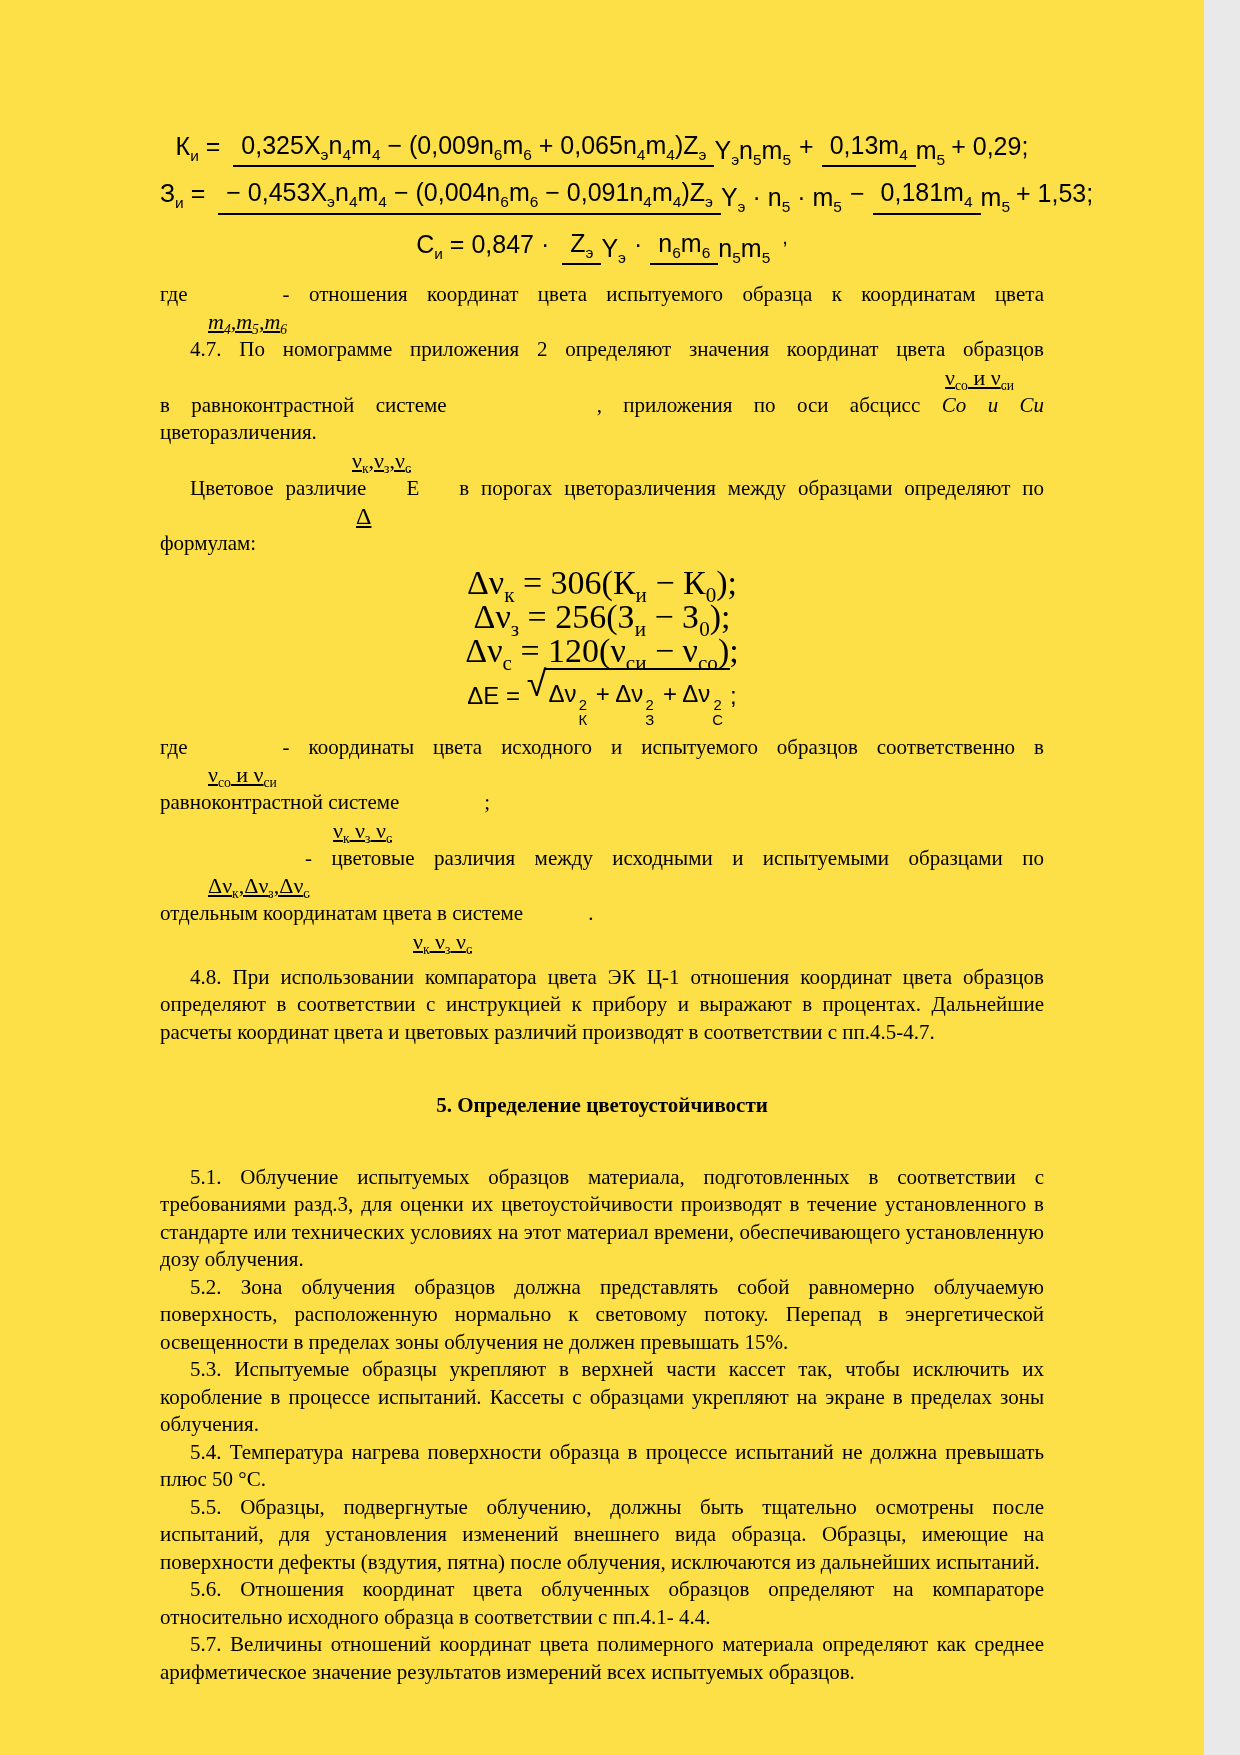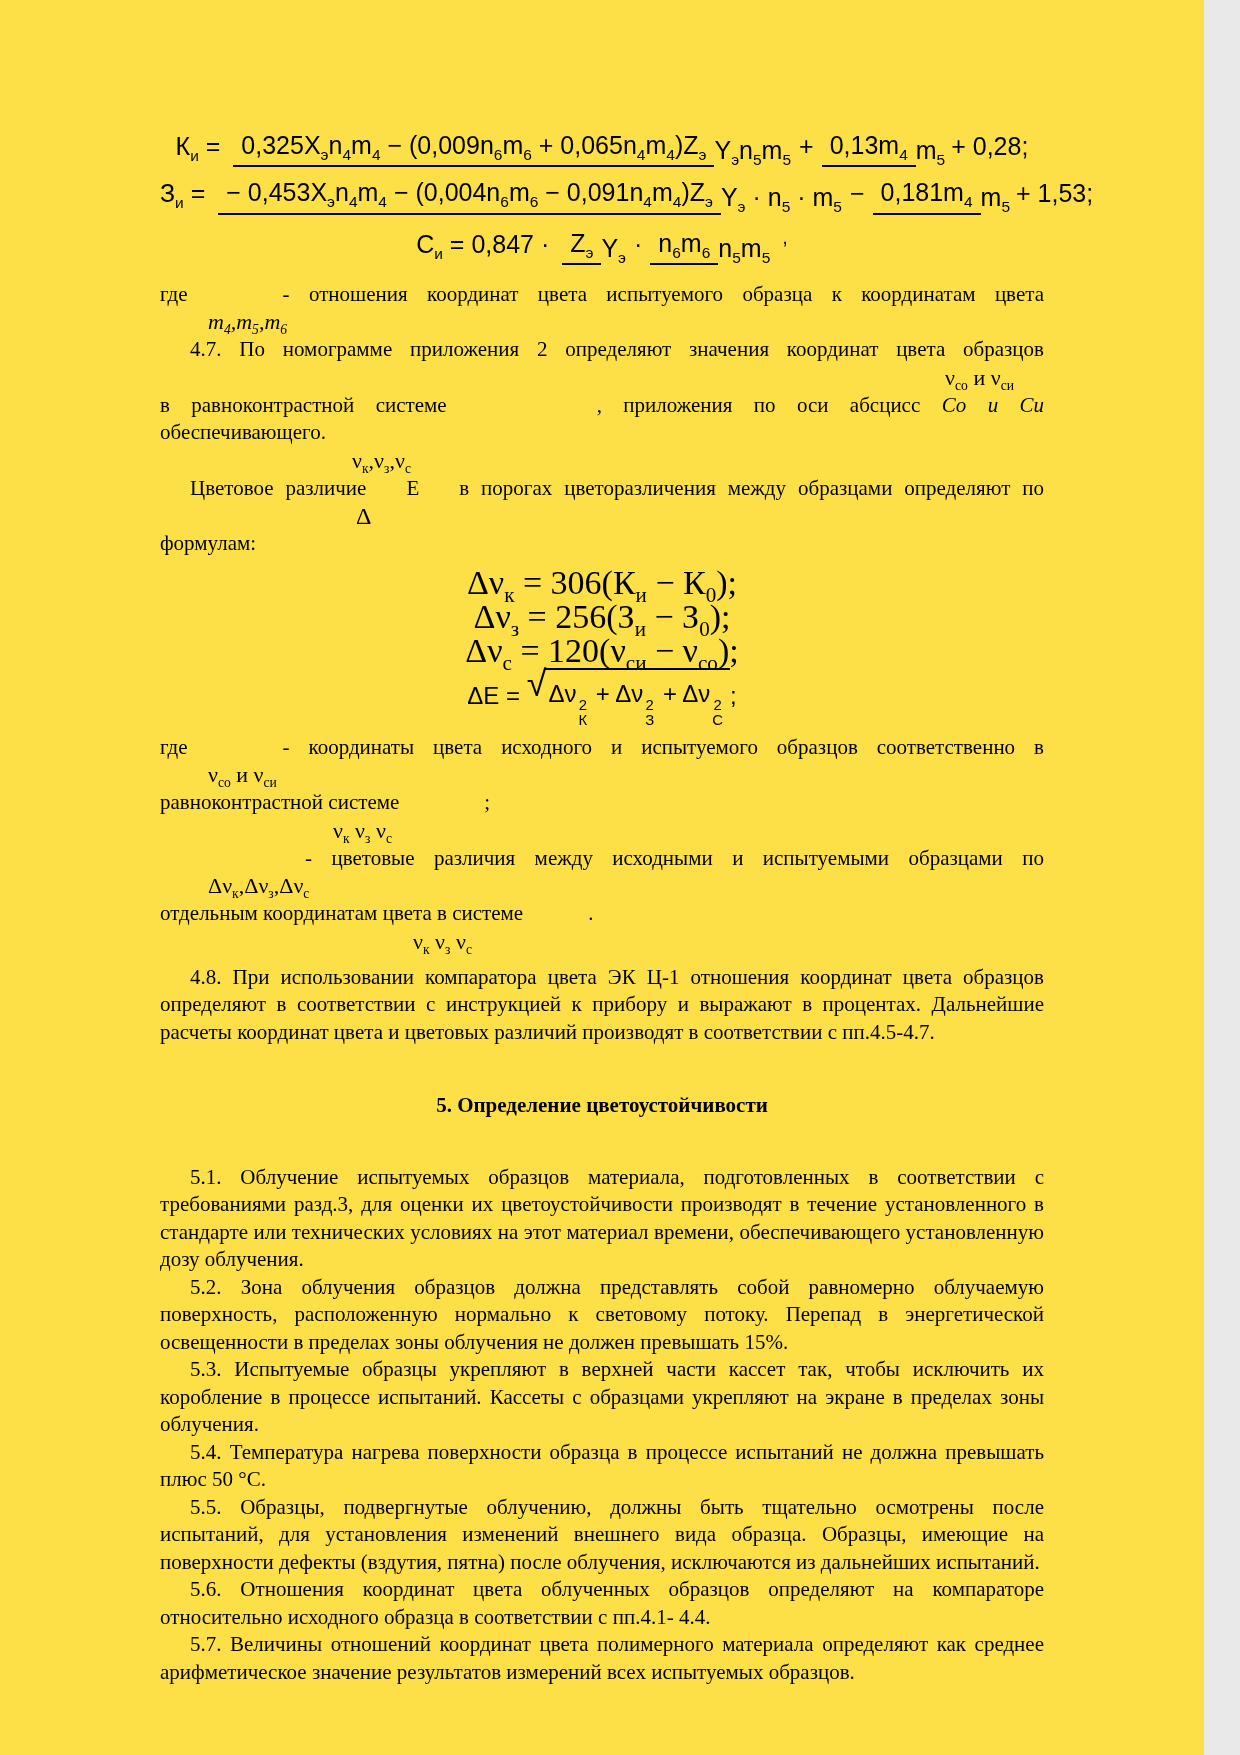--- a/index.html
+++ b/index.html
@@ -24,40 +24,40 @@
   .rad-sign{font-size:1.5em;line-height:0.9;margin-right:-2px;}
   .rad-body{border-top:2px solid #000;padding:2px 5px 0 4px;}
   .subsup{display:inline-flex;flex-direction:column;align-items:center;font-size:0.62em;line-height:1;vertical-align:-0.55em;margin:0 2px;}
   .subsup span{display:block;}
   
   .line{margin:0;}
   .jl{text-align:justify;text-align-last:justify;}
   .para{text-align:justify;text-indent:30px;margin:0;}
   .sp{display:inline-block;height:1px;}
   .w40{width:40px}.w65{width:65px}.w85{width:85px}.w95{width:95px}.w150{width:150px}
-  .sym-line{line-height:28px;font-size:22px;}
+  .sym-line{line-height:28px;font-size:22px;text-decoration:underline;}
   .sym{white-space:nowrap;}
   .it{font-style:italic;}
   .right{text-align:right;padding-right:30px;}
   .heading{text-align:center;font-weight:bold;margin:46px 0 44px 0;}
   .mt8{margin-top:8px;} .mb16{margin-bottom:16px;} .mb6{margin-bottom:6px;}
 </style>
 </head>
 <body>
 
 <div class="page">
 
   <div class="f">
     <span><span>К</span><sub>и</sub><span> = </span></span><span class="frac">
         <span class="num"><span>0,325X</span><sub>э</sub><span>n</span><sub>4</sub><span>m</span><sub>4</sub><span> − (0,009n</span><sub>6</sub><span>m</span><sub>6</sub><span> + 0,065n</span><sub>4</sub><span>m</span><sub>4</sub><span>)Z</span><sub>э</sub></span>
         <span class="den"><span>Y</span><sub>э</sub><span>n</span><sub>5</sub><span>m</span><sub>5</sub></span>
       </span><span class="op">+</span><span class="frac">
         <span class="num"><span>0,13m</span><sub>4</sub></span>
         <span class="den"><span>m</span><sub>5</sub></span>
-      </span><span>+ 0,28;</span>
+      </span><span>+ 0,29;</span>
   </div>
 
   <div class="f">
     <span><span>З</span><sub>и</sub><span> = </span></span><span class="frac">
         <span class="num"><span>− 0,453X</span><sub>э</sub><span>n</span><sub>4</sub><span>m</span><sub>4</sub><span> − (0,004n</span><sub>6</sub><span>m</span><sub>6</sub><span> − 0,091n</span><sub>4</sub><span>m</span><sub>4</sub><span>)Z</span><sub>э</sub></span>
         <span class="den"><span>Y</span><sub>э</sub><span> · n</span><sub>5</sub><span> · m</span><sub>5</sub></span>
       </span><span class="op">−</span><span class="frac">
         <span class="num"><span>0,181m</span><sub>4</sub></span>
         <span class="den"><span>m</span><sub>5</sub></span>
       </span><span>+ 1,53;</span>
@@ -78,21 +78,21 @@
   </div>
   <div class="sym-line" style="margin-left:48px">
     <span class="sym it"><span>m</span><sub>4</sub><span>,m</span><sub>5</sub><span>,m</span><sub>6</sub></span>
   </div>
 
   <div class="para jl" style="text-align-last:justify">4.7. По номограмме приложения 2 определяют значения координат цвета образцов</div>
   <div class="sym-line right">
     <span class="sym"><span>ν</span><sub>со</sub><span> и ν</span><sub>си</sub></span>
   </div>
   <div class="line jl">
-    <span>в равноконтрастной  системе</span><span class="sp w150"></span><span>, приложения по оси абсцисс </span><span class="it">Со и Си</span><span> обеспечивающего.</span>
+    <span>в равноконтрастной  системе</span><span class="sp w150"></span><span>, приложения по оси абсцисс </span><span class="it">Со и Си</span><span> цветоразличения.</span>
   </div>
   <div class="sym-line" style="margin-left:192px">
     <span class="sym"><span>ν</span><sub>к</sub><span>,ν</span><sub>з</sub><span>,ν</span><sub>с</sub></span>
   </div>
 
   <div class="line jl" style="text-indent:30px">
     <span>Цветовое различие</span><span class="sp w40"></span><span>Е</span><span class="sp w40"></span><span>в порогах цветоразличения между образцами определяют по</span>
   </div>
   <div class="sym-line" style="margin-left:196px;font-size:24px">
     <span class="sym">Δ</span>

